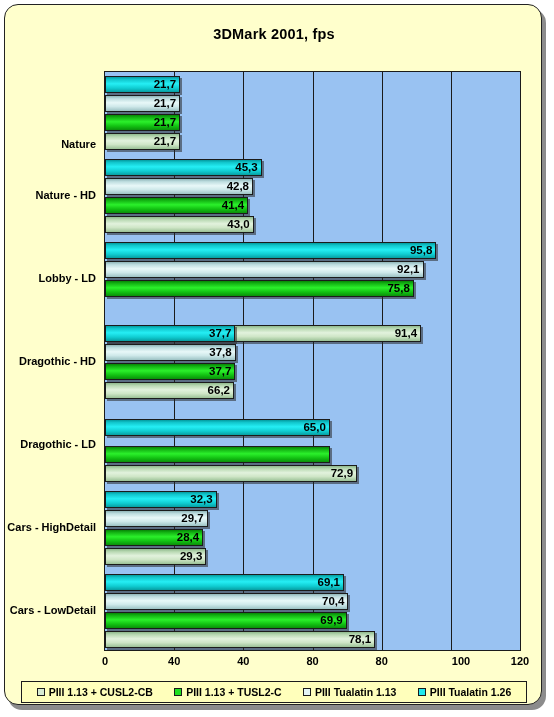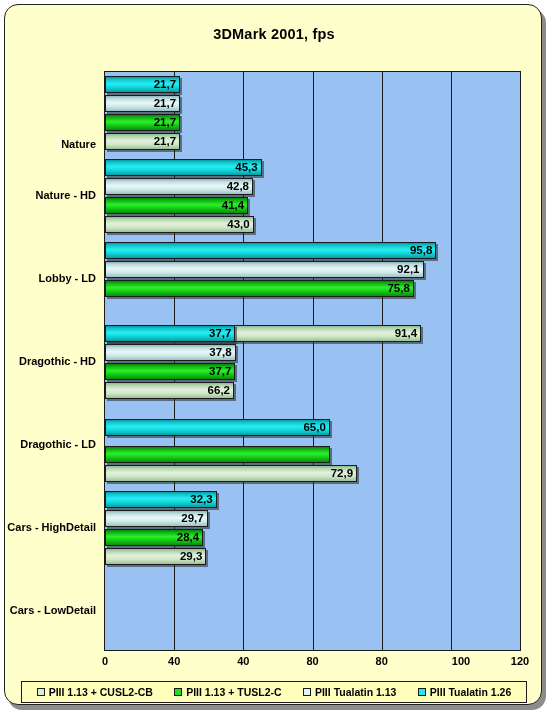--- a/index.html
+++ b/index.html
@@ -301,20 +301,38 @@
         </div>
         <div class="bar-row" style="top: 38px; width: 100%;">
           <div class="bar s1" title="PIII 1.13 + TUSL2-C: 28,4" style="width: 98.2167px;"></div>
           <div class="bar-value" style="left: 0px; width: 98.2167px;">28,4</div>
         </div>
         <div class="bar-row" style="top: 57px; width: 100%;">
           <div class="bar s0" title="PIII 1.13 + CUSL2-CB: 29,3" style="width: 101.329px;"></div>
           <div class="bar-value" style="left: 0px; width: 101.329px;">29,3</div>
         </div>
       </div>
+      <div class="cat-group" style="top: 501.571px; height: 74px;">
+        <div class="bar-row" style="top: 0px; width: 100%;">
+          <div class="bar s3" title="PIII Tualatin 1.26: 69,1" style="width: 238.971px;"></div>
+          <div class="bar-value" style="left: 0px; width: 238.971px;">69,1</div>
+        </div>
+        <div class="bar-row" style="top: 19px; width: 100%;">
+          <div class="bar s2" title="PIII Tualatin 1.13: 70,4" style="width: 243.467px;"></div>
+          <div class="bar-value" style="left: 0px; width: 243.467px;">70,4</div>
+        </div>
+        <div class="bar-row" style="top: 38px; width: 100%;">
+          <div class="bar s1" title="PIII 1.13 + TUSL2-C: 69,9" style="width: 241.738px;"></div>
+          <div class="bar-value" style="left: 0px; width: 241.738px;">69,9</div>
+        </div>
+        <div class="bar-row" style="top: 57px; width: 100%;">
+          <div class="bar s0" title="PIII 1.13 + CUSL2-CB: 78,1" style="width: 270.096px;"></div>
+          <div class="bar-value" style="left: 0px; width: 270.096px;">78,1</div>
+        </div>
+      </div>
     </div>
 
   <div id="x-axis">
       <div class="xtick" style="left: 1px;">0</div>
       <div class="xtick" style="left: 70.1667px;">40</div>
       <div class="xtick" style="left: 139.333px;">40</div>
       <div class="xtick" style="left: 208.5px;">80</div>
       <div class="xtick" style="left: 277.667px;">80</div>
       <div class="xtick" style="left: 357px;">100</div>
       <div class="xtick" style="left: 416px;">120</div>

